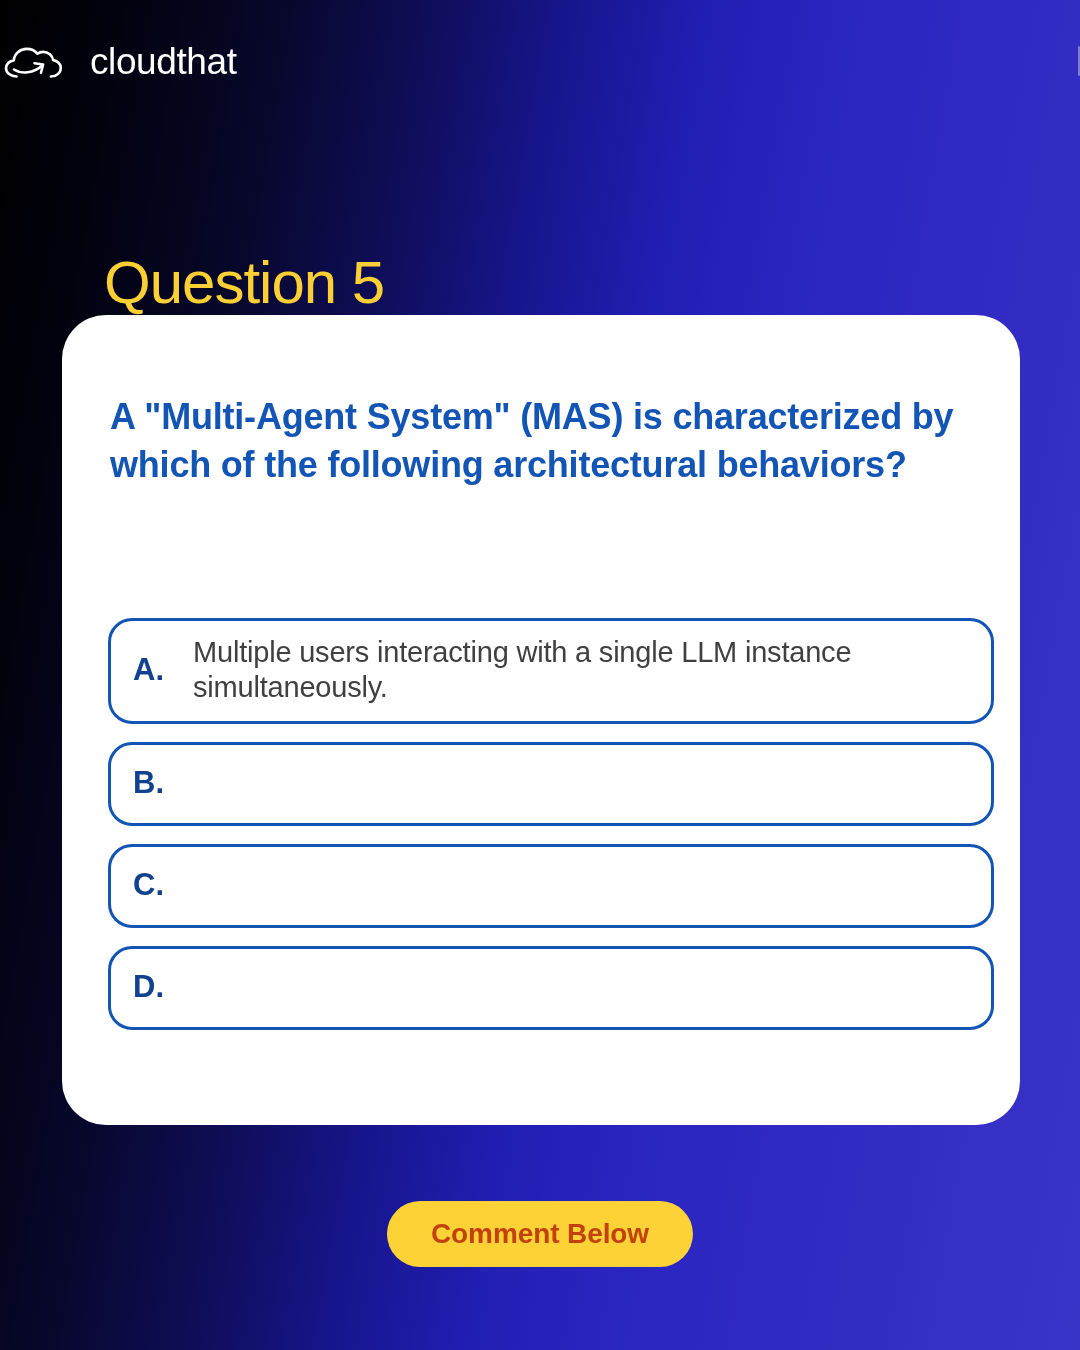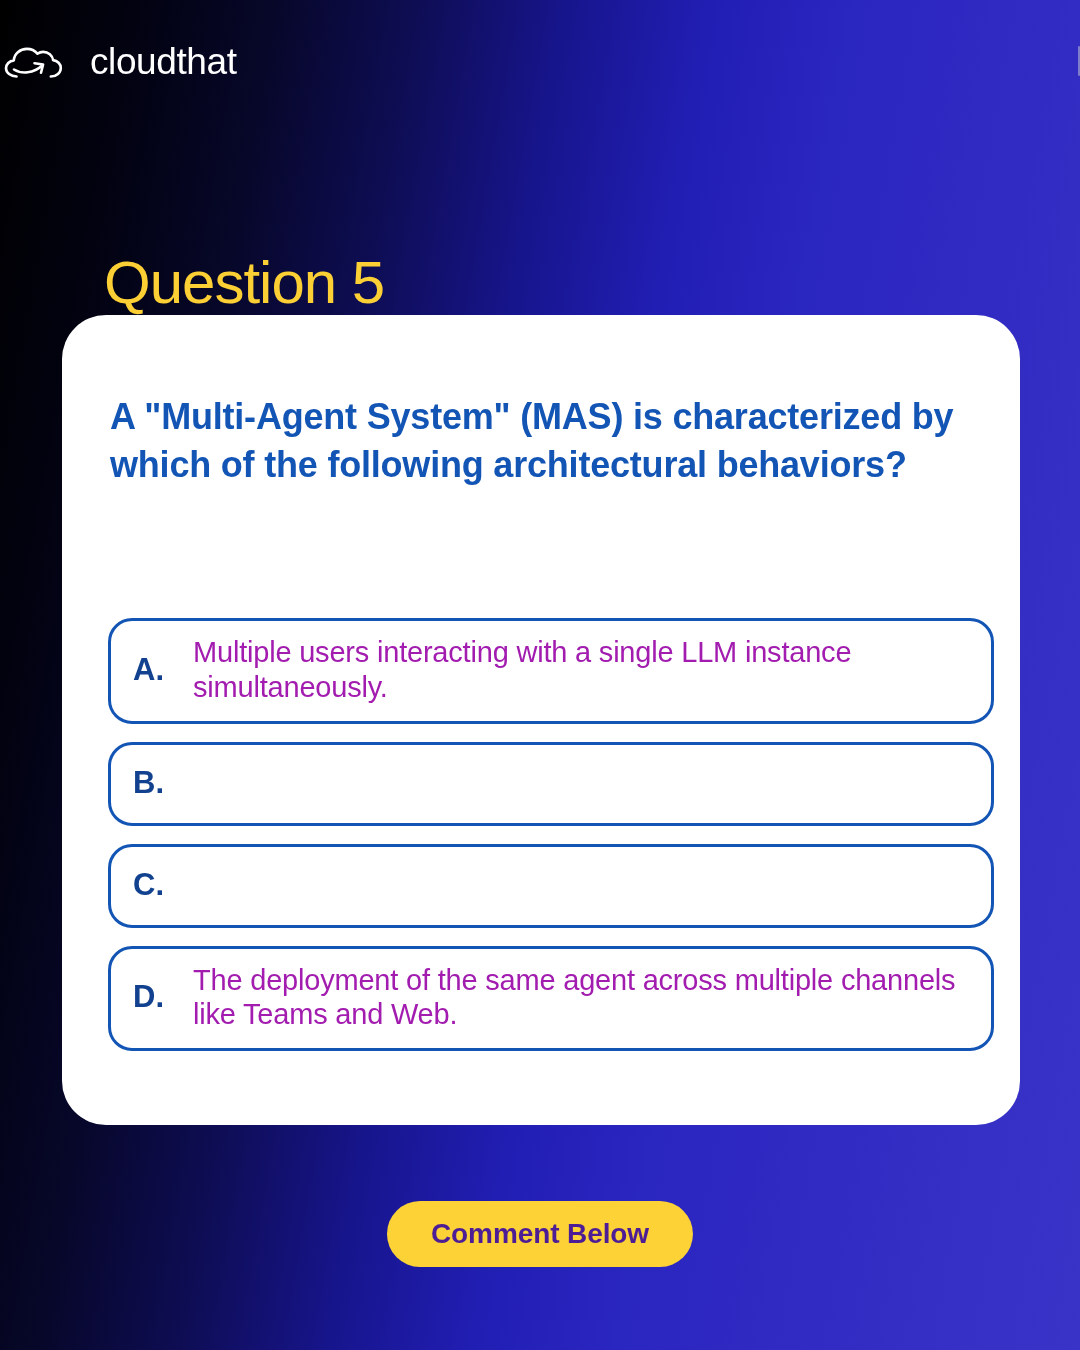--- a/index.html
+++ b/index.html
@@ -155,35 +155,35 @@
     color:#12428F;
     font-size:31px;
     font-weight:bold;
     line-height:1.1;
     flex:0 0 auto;
     min-width:42px;
     text-align:left;
   }
 
   .option-text {
-    color:#a21caf;
+    color:#404040;
     font-size:29px;
     font-weight:400;
     line-height:1.2;
     letter-spacing:-0.2px;
   }
 
   
   .cta {
     position:absolute;
     left:50%;
     transform:translateX(-50%);
     top:1201px;
     background:#FCD236;
-    color:#4c1d95;
+    color:#c2410c;
     font-size:28px;
     font-weight:bold;
     letter-spacing:-0.1px;
     padding:17px 44px;
     border:none;
     border-radius:34px;
     cursor:pointer;
     white-space:nowrap;
   }
 </style>
@@ -226,21 +226,20 @@
       <div class="option">
         <span class="option-letter">B.</span>
       </div>
 
       <div class="option">
         <span class="option-letter">C.</span>
       </div>
 
       <div class="option">
         <span class="option-letter">D.</span>
-        <span class="option-text">The deployment of the same agent across multiple channels like Teams and Web.</span>
       </div>
 
     </div>
   </div>
 
   <button class="cta">Comment Below</button>
 
 </div>
 
 </body></html>

